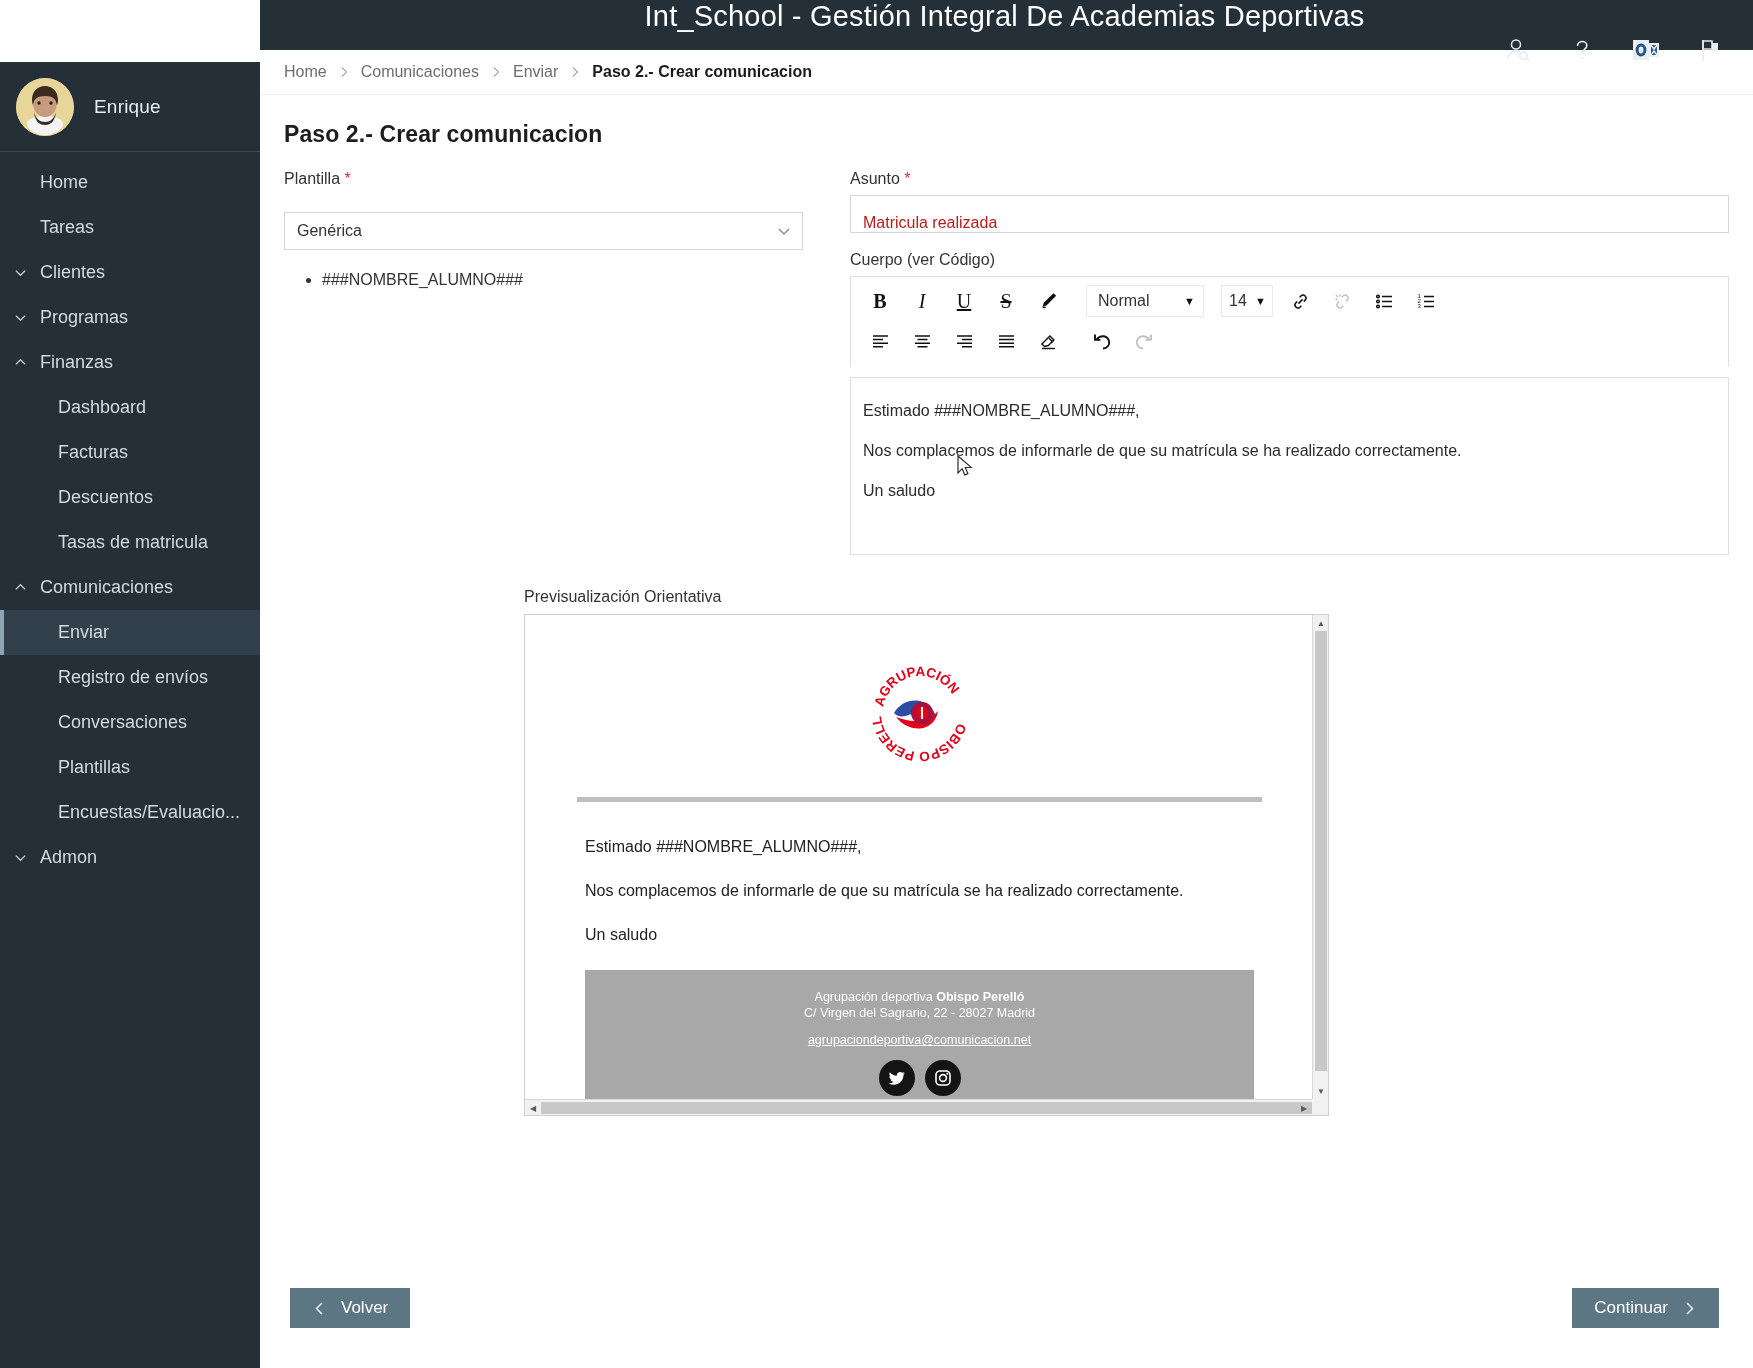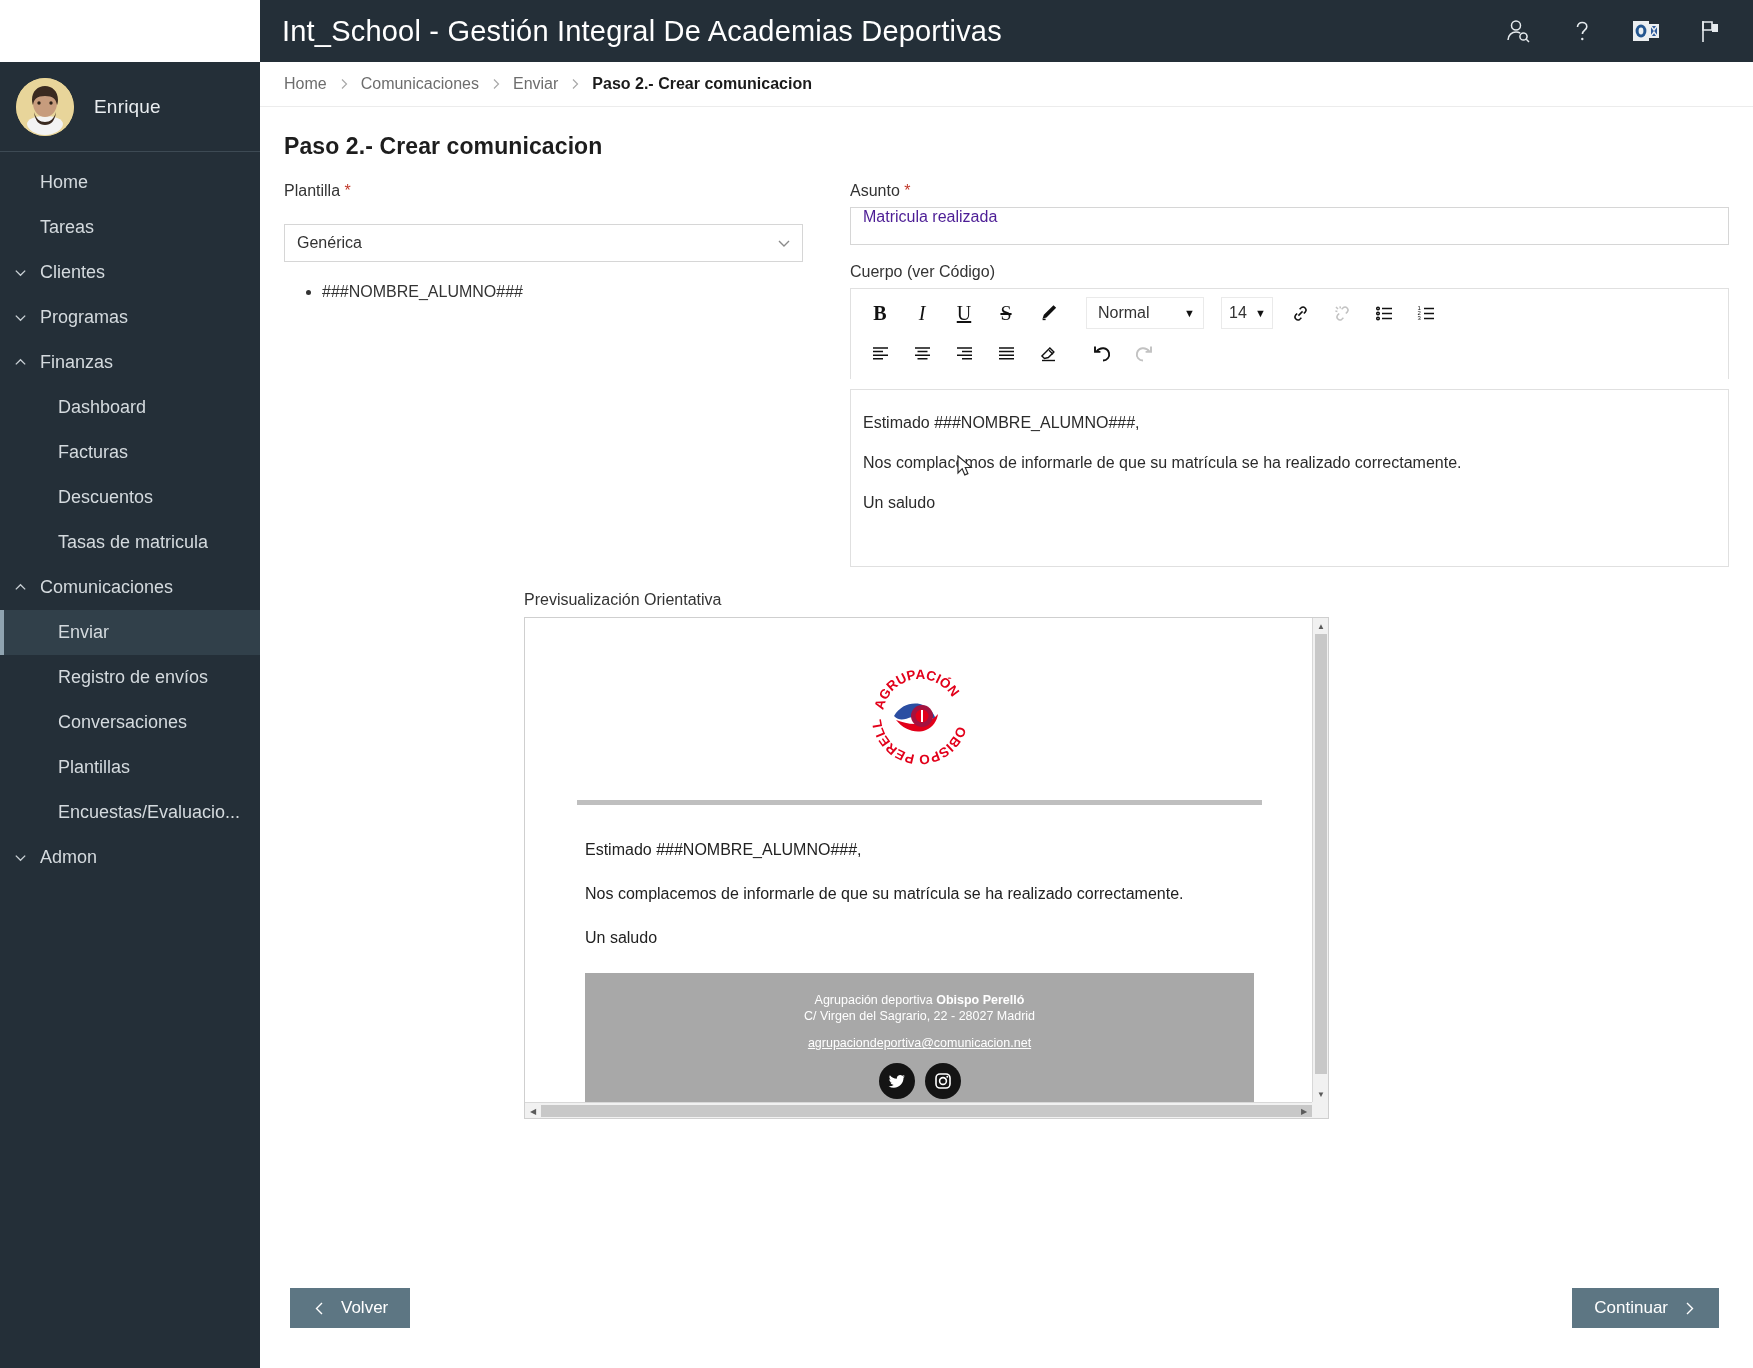--- a/index.html
+++ b/index.html
@@ -57,23 +57,23 @@
     background: #31404a;
   }
   .nav-item.active::before {
     content: ""; position: absolute; left: 0; top: 0; bottom: 0;
     width: 4px; background: #8fa3b0;
   }
 
   
   .main { flex: 1 1 auto; height: 1368px; position: relative; background: #fff; }
   .topbar {
-    height: 62px; background: #242f38;
+    height: 50px; background: #242f38;
     display: flex; align-items: center;
-    padding-left: 22px; padding-right: 26px;
+    padding-left: 22px; padding-right: 26px; flex-direction: column;
   }
   .app-title {
     color: #ffffff; font-size: 29px; font-weight: 400;
     letter-spacing: .2px; white-space: nowrap;
   }
   .topbar-icons { margin-left: auto; display: flex; align-items: center; gap: 30px; }
   .topbar-icons .ticon {
     width: 34px; height: 34px; display: flex; align-items: center; justify-content: center;
     cursor: pointer; color: #e6ebee;
   }
@@ -117,22 +117,22 @@
   }
   .select-box .val { flex: 1 1 auto; }
   .select-box .caret { color: #8b8b8b; display: flex; }
   .select-box .caret svg { width: 16px; height: 16px; }
 
   .token-list { margin: 14px 0 0 38px; }
   .token-list li { font-size: 16px; color: #333; line-height: 2; }
 
   .text-input {
     height: 38px; border: 1px solid #d6d6d6; background: #fff;
-    display: flex; align-items: flex-start; padding: 0 12px;
-    font-size: 16px; color: #4c1d95;
+    display: flex; align-items: flex-end; padding: 0 12px;
+    font-size: 16px; color: #b91c1c;
     width: 100%;
   }
 
   
   .editor-wrap { margin-top: 18px; }
   .editor-toolbar {
     border: 1px solid #e0e0e0; border-bottom: none; background: #fff;
     padding: 4px 8px 6px 8px;
   }
   .tb-row { display: flex; align-items: center; height: 40px; }
@@ -155,21 +155,21 @@
 
   .editor-body {
     border: 1px solid #e0e0e0; background: #fff;
     min-height: 178px; padding: 24px 18px 10px 12px;
     margin-top: 10px;
   }
   .editor-body p { font-size: 16px; color: #2b2b2b; margin-bottom: 22px; }
   .editor-body p:last-child { margin-bottom: 0; }
 
   
-  .preview-section { margin-top: 24px; padding-left: 240px; }
+  .preview-section { margin-top: 33px; padding-left: 240px; }
   .preview-label { font-size: 16px; color: #333; margin-bottom: 8px; }
   .preview-frame {
     width: 805px; height: 502px;
     border: 1px solid #cfcfcf; background: #fff;
     position: relative; overflow: hidden;
   }
   .preview-inner {
     position: absolute; left: 0; top: 0;
     width: 789px; height: 486px; overflow: hidden; background: #fff;
   }

